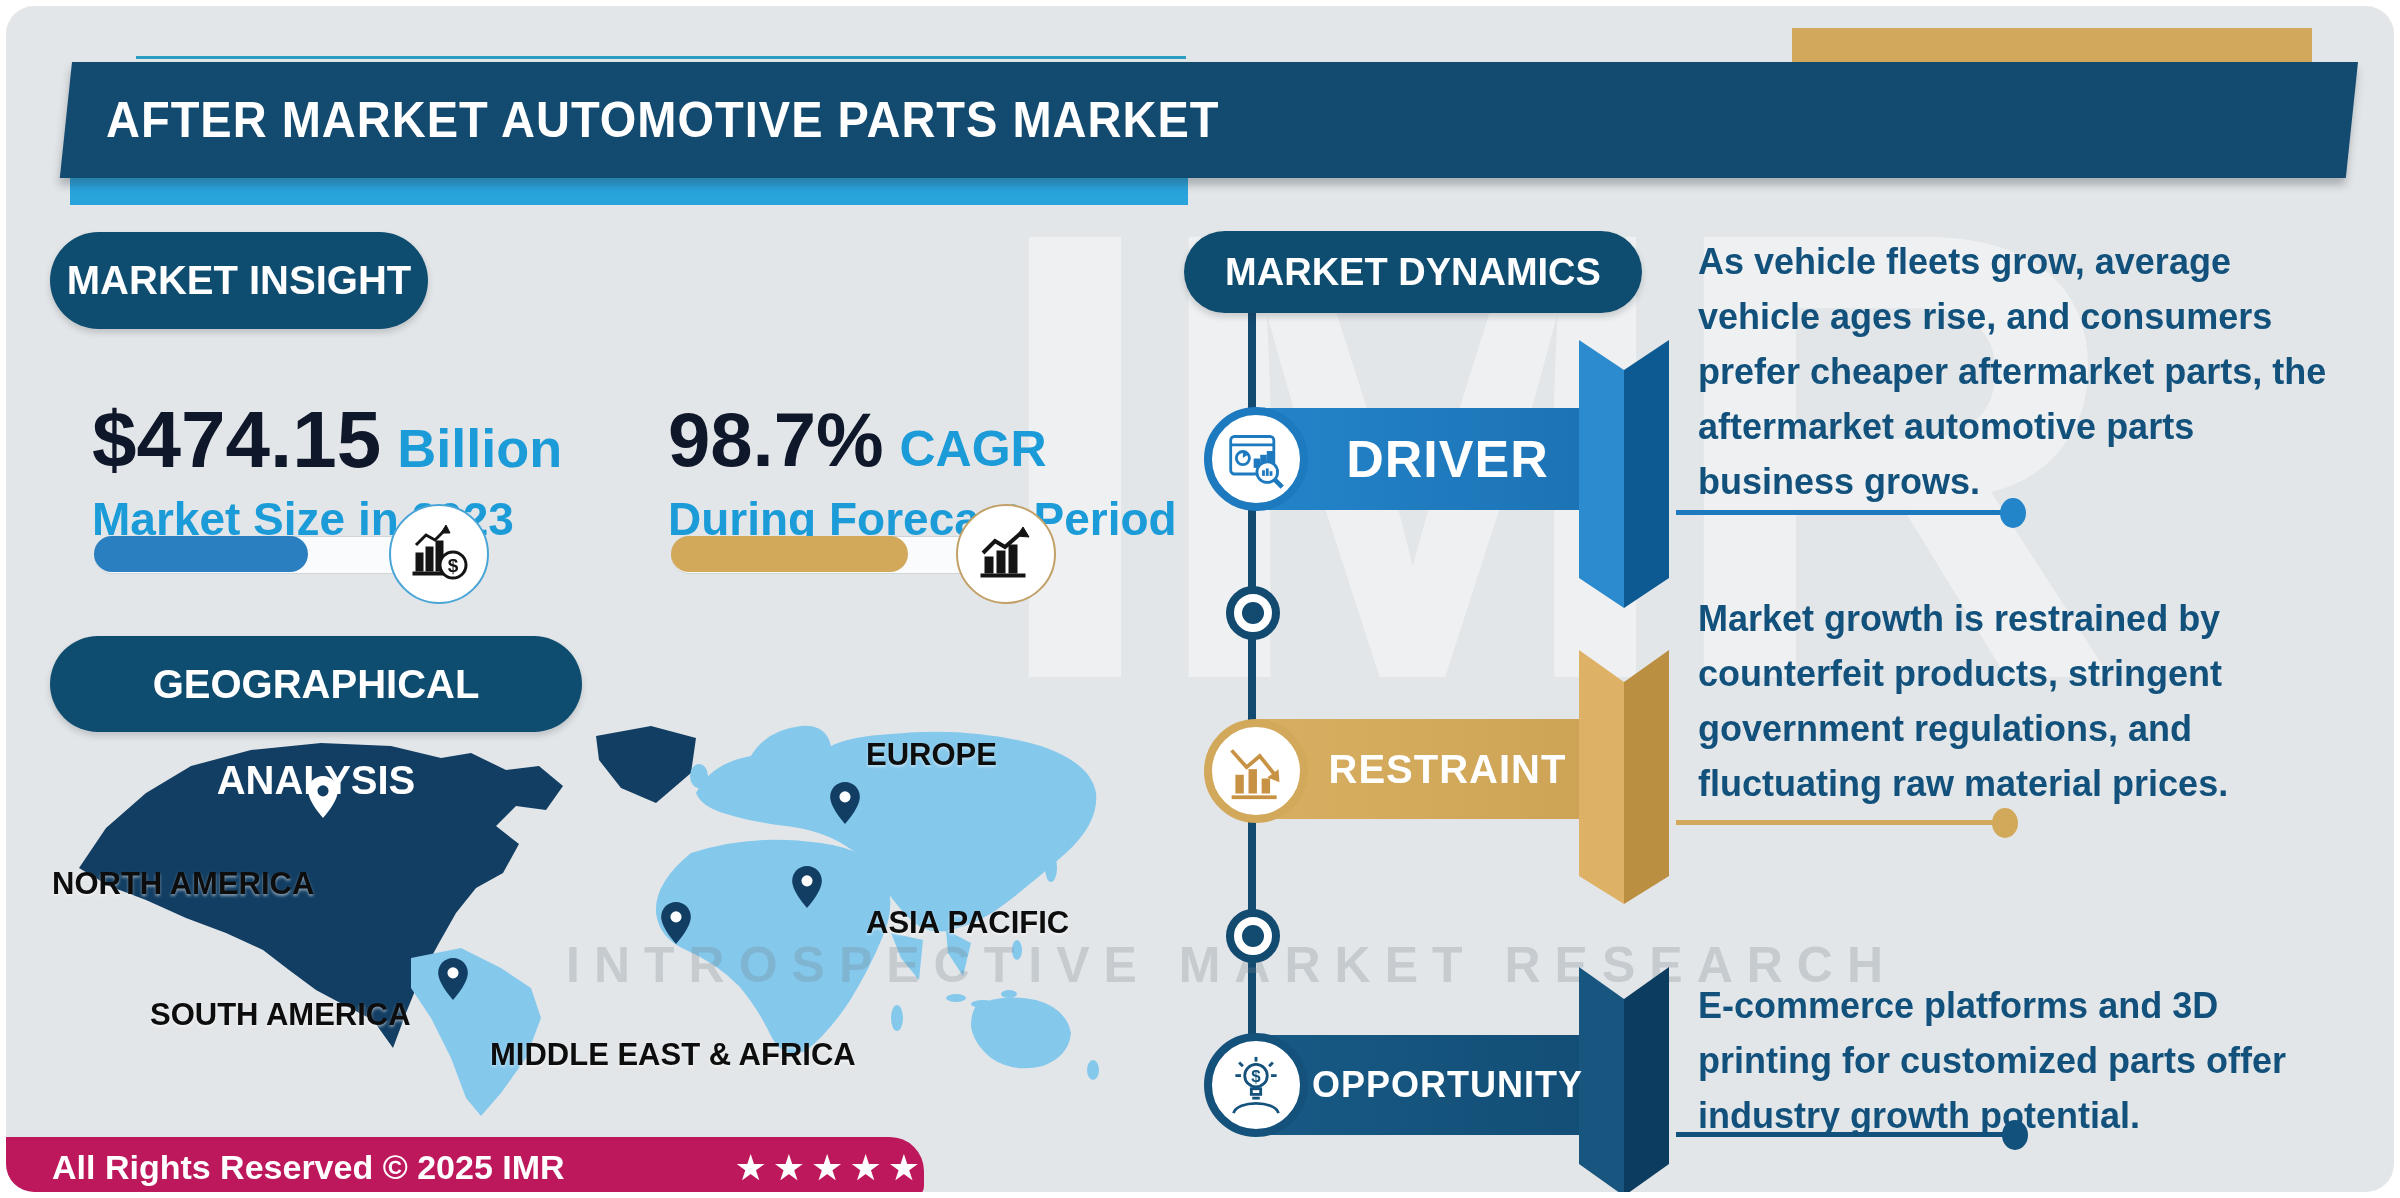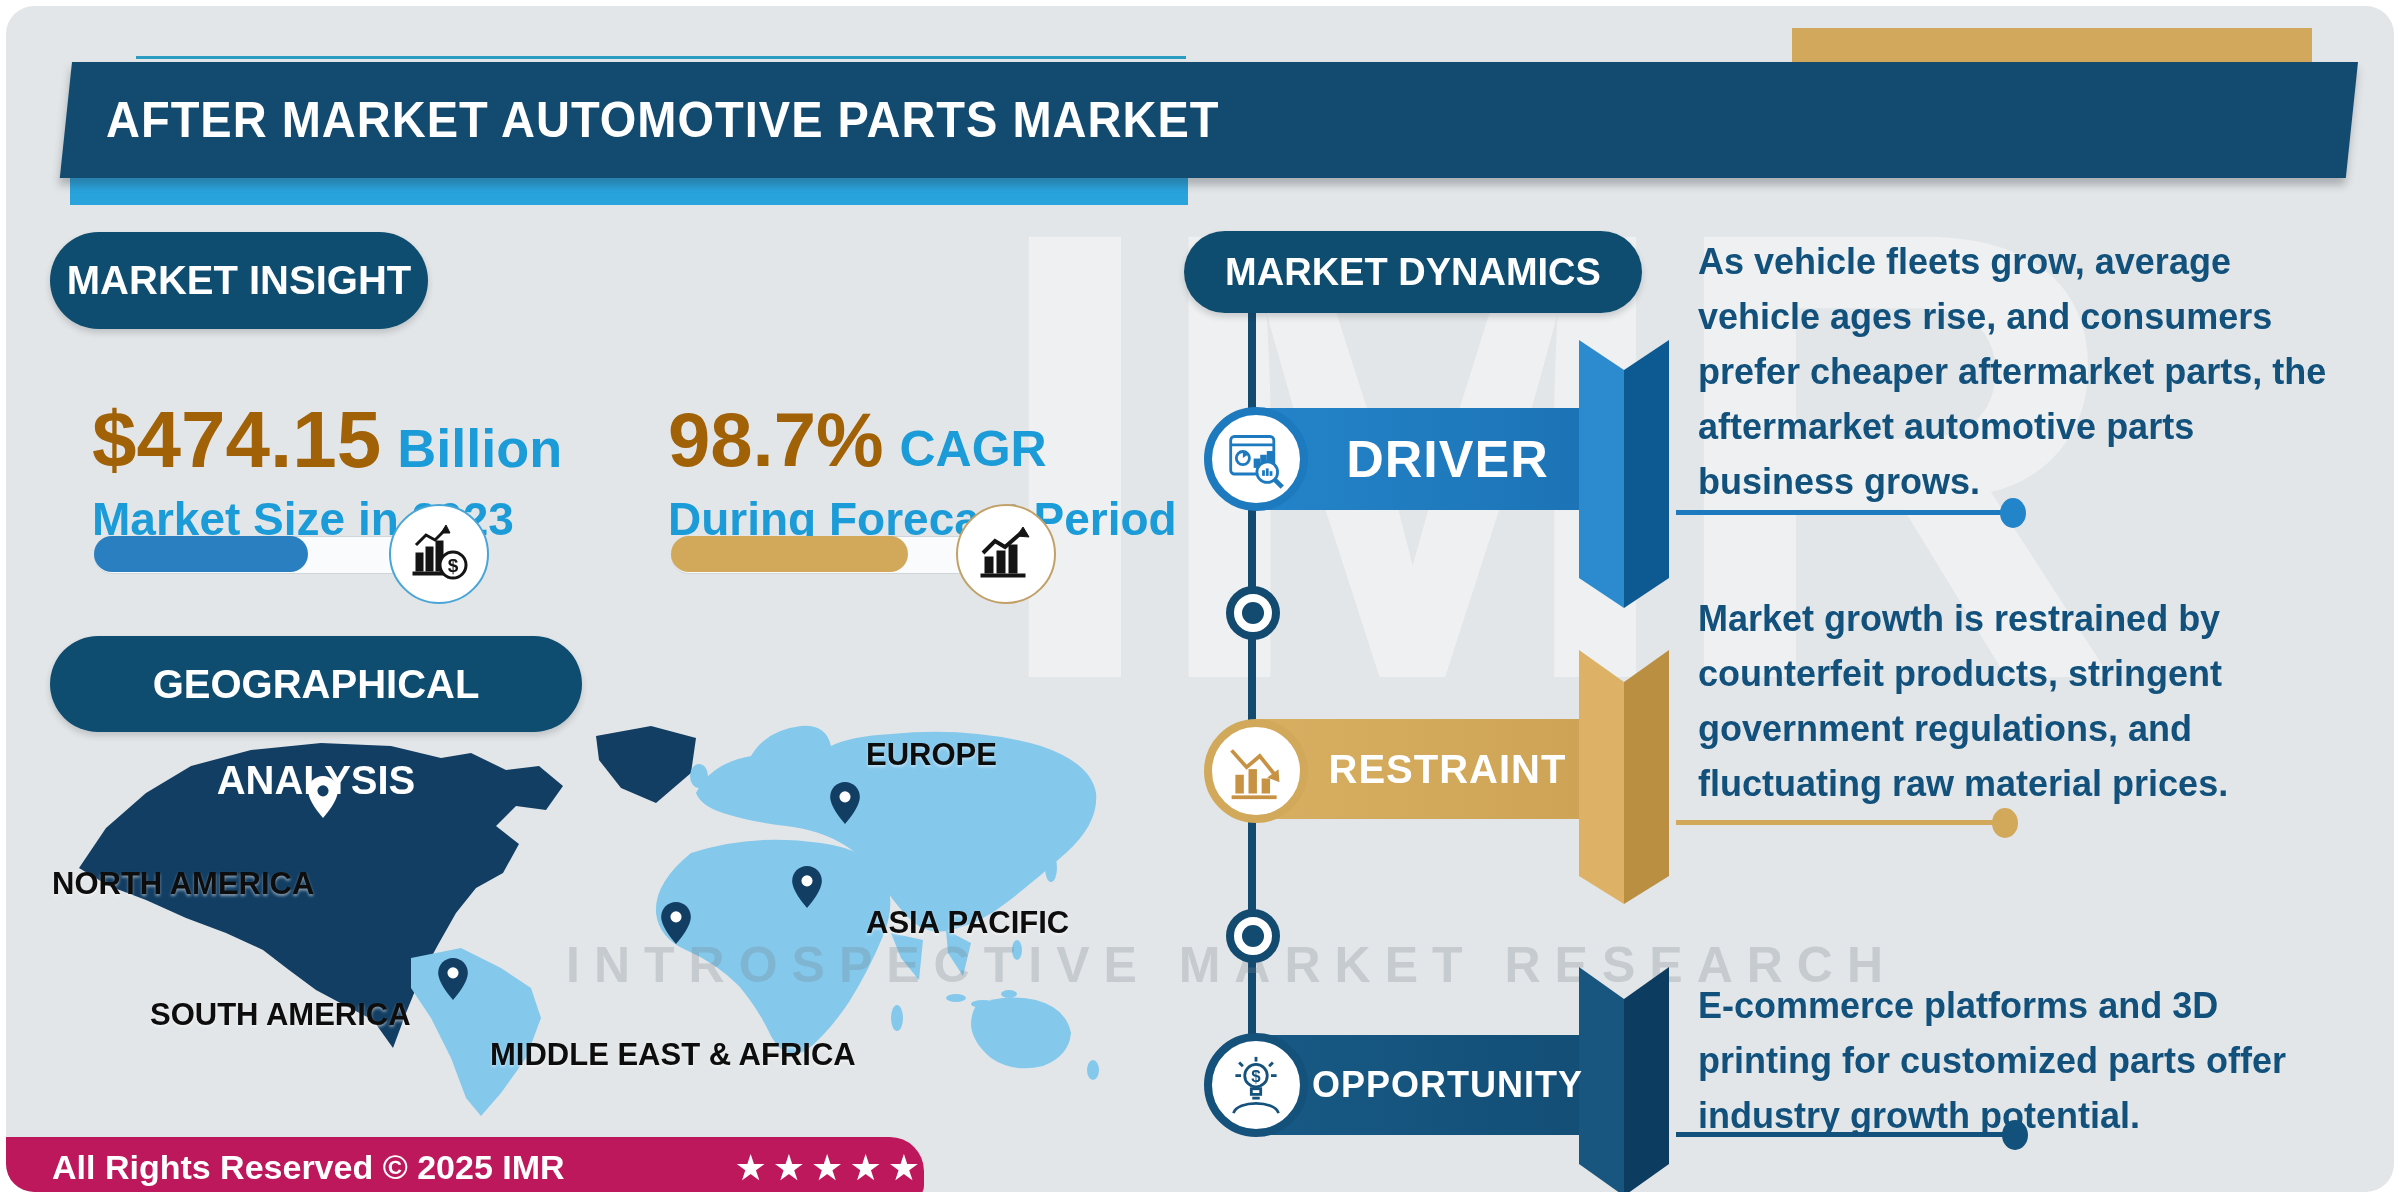--- a/index.html
+++ b/index.html
@@ -24,21 +24,21 @@
 
   
   .pill{background:#0f4d70;color:#fff;font-weight:bold;text-align:center;border-radius:60px;
     box-shadow:0 4px 6px rgba(30,40,50,0.18);z-index:3;}
   .pill-insight{left:44px;top:226px;width:378px;height:97px;line-height:96px;font-size:40px;}
   .pill-geo{left:44px;top:630px;width:532px;height:96px;line-height:96px;font-size:40px;}
   .pill-dyn{left:1178px;top:225px;width:458px;height:82px;line-height:82px;font-size:38px;}
 
   
   .stat-block{z-index:3;white-space:nowrap;}
-  .stat-big{font-size:80px;font-weight:bold;color:#a16207;}
+  .stat-big{font-size:80px;font-weight:bold;color:#0f172a;}
   .stat-unit{font-size:54px;font-weight:bold;color:#1b9bd7;margin-left:16px;}
   .stat-caption{font-size:46px;font-weight:bold;color:#1b9bd7;z-index:3;white-space:nowrap;}
 
   
   .track{height:36px;border-radius:18px;background:#fafbfc;border:1px solid #cfd5d9;z-index:3;}
   .fill{height:36px;border-radius:18px;z-index:4;}
   .fill-blue{background:#2a7fc0;}
   .fill-gold{background:#d2a85a;}
   .stat-circle{width:100px;height:100px;border-radius:50%;background:#fff;z-index:5;
     display:flex;align-items:center;justify-content:center;box-sizing:border-box;}

